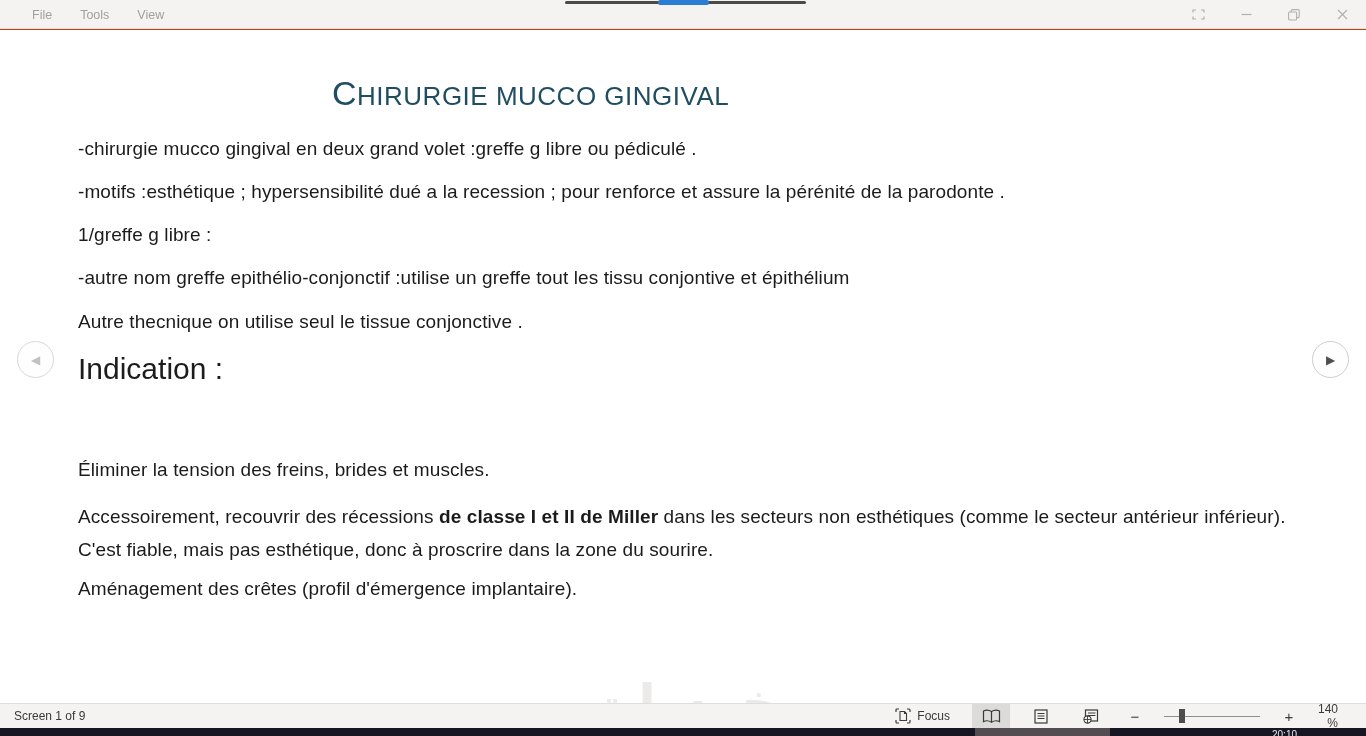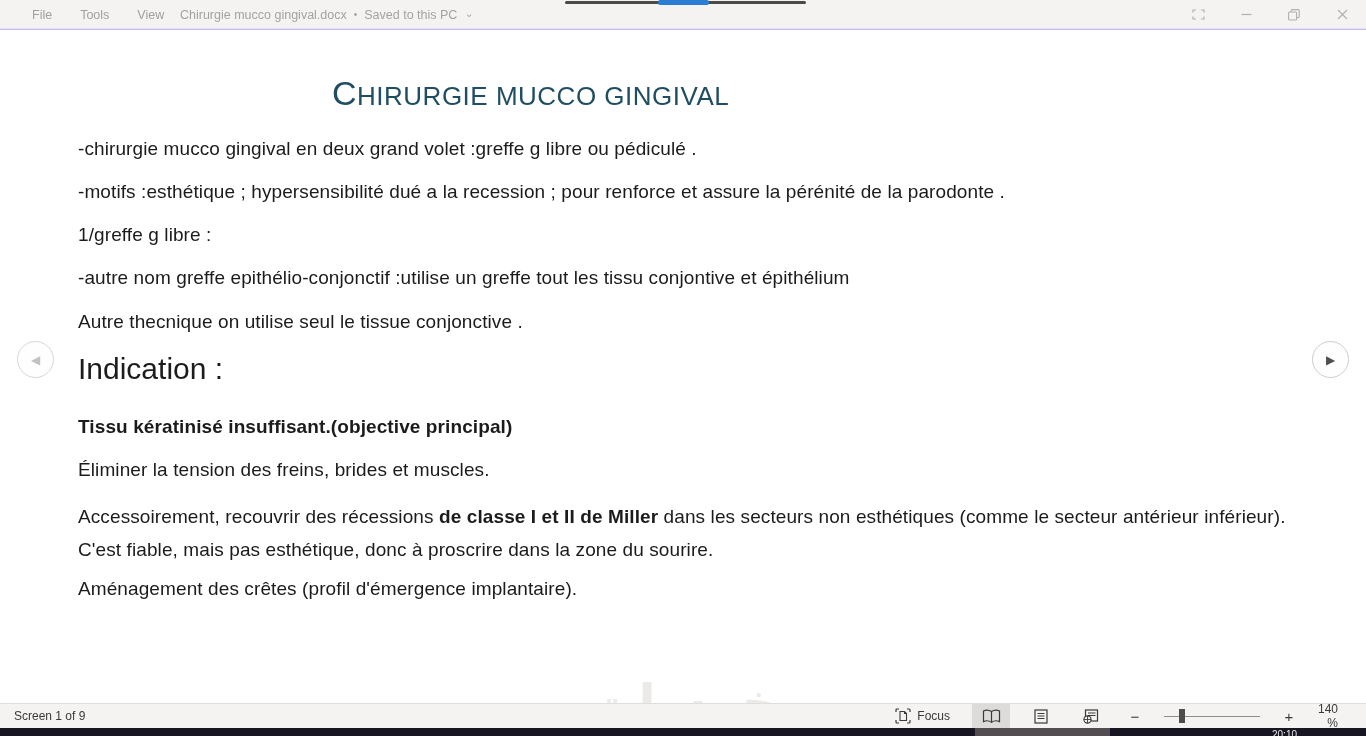--- a/index.html
+++ b/index.html
@@ -1,18 +1,18 @@
 <!DOCTYPE html>
 <html><head>
 <meta charset="utf-8">
 <style>
   * { margin:0; padding:0; box-sizing:border-box; }
   html,body { width:1366px; height:736px; overflow:hidden; }
   body { font-family:"Liberation Sans","DejaVu Sans",sans-serif; background:#ffffff; }
-  .screen { position:relative; width:1366px; height:736px; background:#c4b5fd; overflow:hidden; }
+  .screen { position:relative; width:1366px; height:736px; background:#c2410c; overflow:hidden; }
 
   
   .titlebar { position:absolute; top:0; left:0; width:1366px; height:29px;
               background:#f4f3f2; border-bottom:1px solid #e7e5e4; }
   .menus { position:absolute; left:18px; top:0; height:29px; display:flex; align-items:center; }
   .menu-item { padding:0 14px; font-size:12.5px; color:#a2a09d; background:none; border:none;
                font-family:inherit; cursor:default; }
   .doctitle { position:absolute; left:180px; top:0; height:29px; display:flex; align-items:center;
               gap:7px; font-size:12.5px; color:#a5a3a0; }
   .doctitle .bullet { font-size:10px; }
@@ -76,26 +76,20 @@
 <body>
 
 <div class="screen">
 
   <header class="titlebar">
     <nav class="menus">
       <button class="menu-item">File</button>
       <button class="menu-item">Tools</button>
       <button class="menu-item">View</button>
     </nav>
-    <div class="doctitle">
-      <span>Chirurgie mucco gingival.docx</span>
-      <span class="bullet">•</span>
-      <span>Saved to this PC</span>
-      <span class="chev">⌄</span>
-    </div>
     <div class="winctrls">
       <button class="wbtn">
         <svg width="13" height="11" viewBox="0 0 13 11">
           <path d="M1 3.5 V1 H4 M9 1 H12 V3.5 M12 7.5 V10 H9 M4 10 H1 V7.5" fill="none" stroke="#b3b1af" stroke-width="1.2"></path>
         </svg>
       </button>
       <button class="wbtn">
         <svg width="11" height="11" viewBox="0 0 11 11">
           <line x1="0.5" y1="5.5" x2="10.5" y2="5.5" stroke="#b3b1af" stroke-width="1.2"></line>
         </svg>
@@ -125,21 +119,20 @@
     </h1>
 
     <p class="bp" style="top:107px">-chirurgie mucco gingival en deux grand volet :greffe g libre ou pédiculé .</p>
     <p class="bp" style="top:150px">-motifs :esthétique ; hypersensibilité dué a la recession ; pour renforce et assure la pérénité de la parodonte .</p>
     <p class="bp" style="top:193px">1/greffe g libre :</p>
     <p class="bp" style="top:280px">Autre thecnique on utilise seul le tissue conjonctive .</p>
     <p class="bp" style="top:236px">-autre nom greffe epithélio-conjonctif :utilise un greffe tout les tissu conjontive et épithélium</p>
 
     <h2 class="heading" style="top:322px">Indication :</h2>
 
-    <p class="bp bold-line" style="top:385px">Tissu kératinisé insuffisant.(objective principal)</p>
     <p class="bp" style="top:428px">Éliminer la tension des freins, brides et muscles.</p>
 
     <p class="bp wrap" style="top:470px"><span>Accessoirement, recouvrir des récessions </span><b>de classe I et II de Miller</b><span> dans les secteurs non esthétiques (comme le secteur antérieur inférieur). C'est fiable, mais pas esthétique, donc à proscrire dans la zone du sourire.</span></p>
 
     <p class="bp" style="top:547px">Aménagement des crêtes (profil d'émergence implantaire).</p>
 
     <div class="watermark">خمسات</div>
 
     <button class="nav left">
       <span>◀</span>

